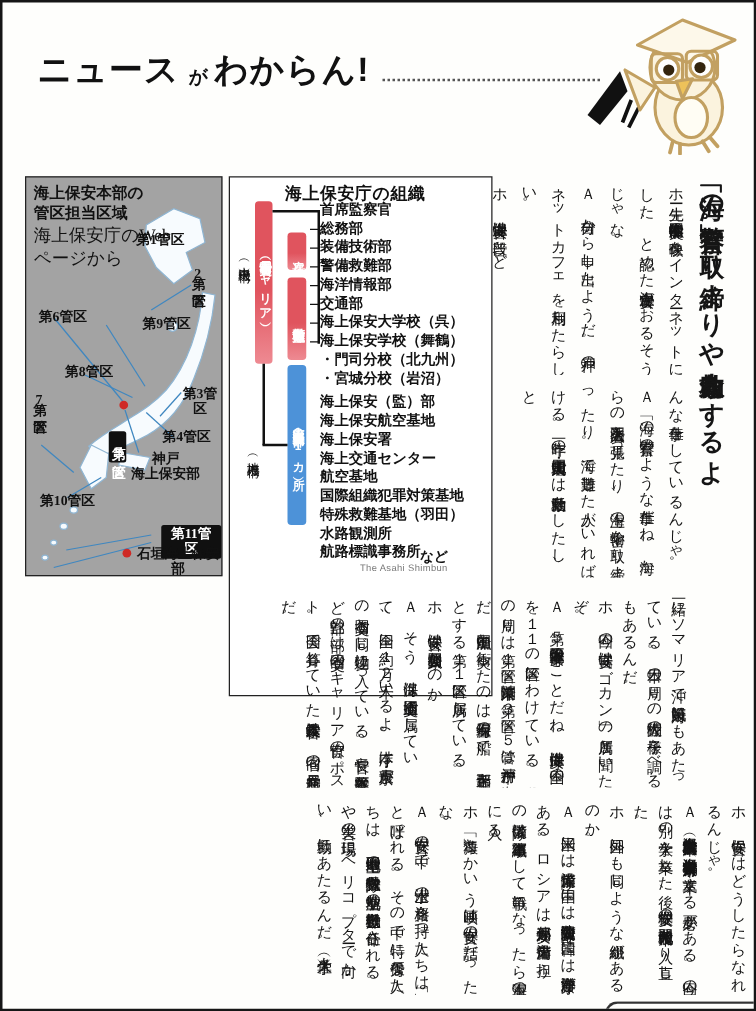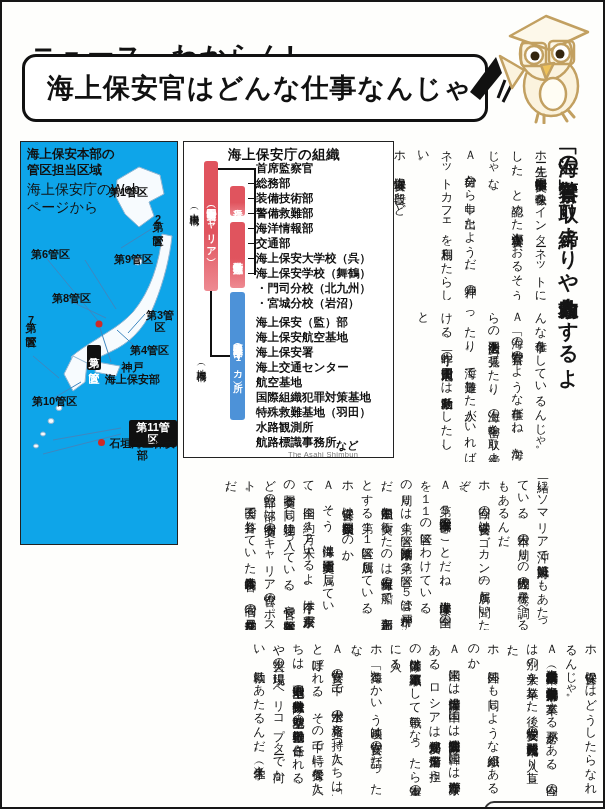--- a/index.html
+++ b/index.html
@@ -20,33 +20,33 @@
   .v{writing-mode:vertical-rl;position:absolute;font-family:"Liberation Serif","DejaVu Serif",serif;
      color:#151515;white-space:pre-line;overflow:hidden;}
   .headline{left:545px;top:139px;height:460px;width:44px;font-size:20px;line-height:44px;
             font-weight:700;letter-spacing:0.5px;}
   .band{font-size:12px;letter-spacing:0.2px;}
   .b1{left:360px;top:140px;height:158px;width:190px;line-height:23.5px;}
   .b2{left:360px;top:302px;height:158px;width:190px;line-height:23.5px;}
   .b3{left:18px;top:470px;height:158px;width:532px;line-height:19.5px;}
   .b4{left:18px;top:634px;height:160px;width:580px;line-height:19.5px;}
   
-  .map{position:absolute;left:18px;top:139px;width:158px;height:404px;background:#0ea5e9;
-       border:1.5px solid #222;box-sizing:border-box;}
+  .map{position:absolute;left:18px;top:139px;width:158px;height:320px;background:#a3a3a3;
+       border:1.5px solid #222;box-sizing:border-box;font-family:Liberation Serif, serif;}
   .map svg.geo{position:absolute;left:0;top:0;}
   .map-title{position:absolute;left:6px;top:5px;font-size:12.5px;font-weight:800;line-height:1.25;white-space:pre-line;}
   .map-src{position:absolute;left:6px;top:39px;font-size:14px;line-height:1.25;white-space:pre-line;}
   .lab{position:absolute;font-size:11px;font-weight:700;line-height:1.1;white-space:pre-line;text-align:center;}
   .vlab{writing-mode:vertical-rl;text-orientation:upright;letter-spacing:1px;}
   .lab-box{background:#101010;color:#fff;padding:1px 4px 2px;border-radius:2px;}
   .lab-box-v{background:#101010;color:#fff;writing-mode:vertical-rl;text-orientation:upright;
              padding:3px 1px;border-radius:2px;letter-spacing:2px;}
   .dot{position:absolute;width:7px;height:7px;background:#cf2a26;border-radius:50%;}
   
-  .org{position:absolute;left:181px;top:139px;width:211px;height:317px;background:#fff;
+  .org{position:absolute;left:181px;top:139px;width:211px;height:416px;background:#fff;
        border:1.5px solid #222;box-sizing:border-box;}
   .org-title{position:absolute;left:44px;top:4px;font-size:13.5px;font-weight:800;letter-spacing:0.5px;}
   .kiko{position:absolute;writing-mode:vertical-rl;text-orientation:upright;font-size:10px;letter-spacing:1px;}
   .kiko.c{left:3px;top:62px;}
   .kiko.r{left:10px;top:218px;}
   .obox{position:absolute;writing-mode:vertical-rl;text-orientation:upright;color:#fff;font-weight:700;
         font-size:10px;text-align:center;border-radius:3px;letter-spacing:0.5px;
         display:flex;align-items:center;justify-content:center;}
   .obox.red{background:linear-gradient(180deg,#e0545e 55%,#ee8a92);}
   .obox.blue{background:#4d92d8;}
@@ -71,23 +71,20 @@
 
 <div class="page">
 
   <div class="kicker">
     <span class="big">ニュース</span>
     <span class="small">が</span>
     <span class="big">わからん!</span>
     <span class="dotline"></span>
   </div>
 
-  <div class="bubble">
-    <span class="bubble-title">海上保安官はどんな仕事なんじゃ</span>
-  </div>
   <svg class="tail" width="42" height="52">
     <polygon points="1,36 27,1 33,17 11,44" fill="#111"></polygon>
     <path d="M36 24 L29 42 M42 30 L34 46" stroke="#111" stroke-width="3" fill="none"></path>
   </svg>
 
   <svg class="owl" width="108" height="118" viewBox="0 0 108 118">
     <g stroke="#c2a061" stroke-width="2.5" fill="#fbf3de" stroke-linejoin="round" stroke-linecap="round">
       <path d="M30 64 L6 50 L18 82 Z"></path>
       <ellipse cx="57" cy="80" rx="27" ry="30"></ellipse>
       <circle cx="52" cy="48" r="26"></circle>

